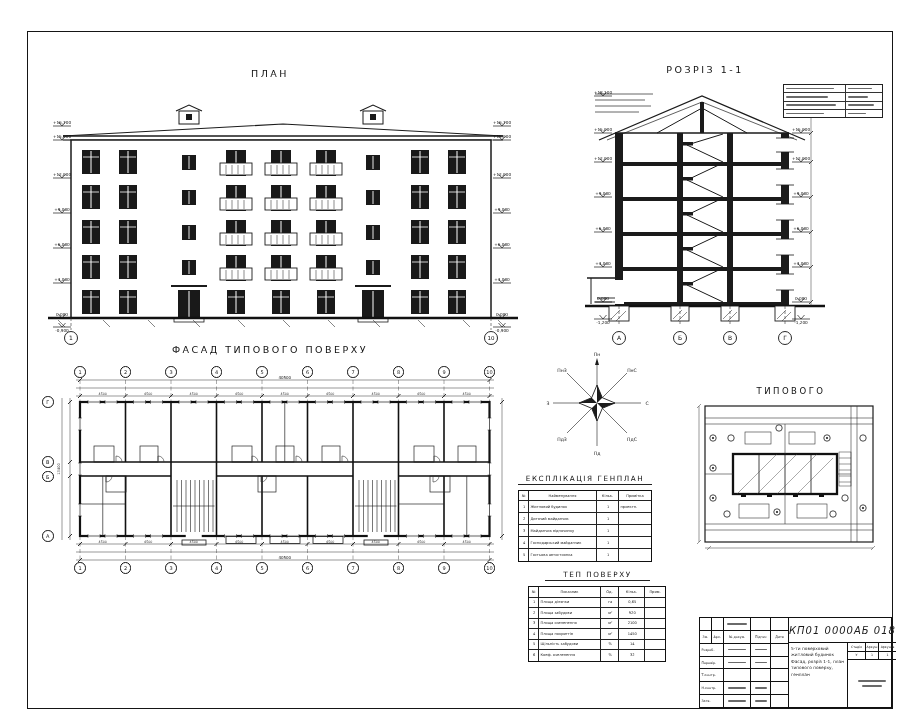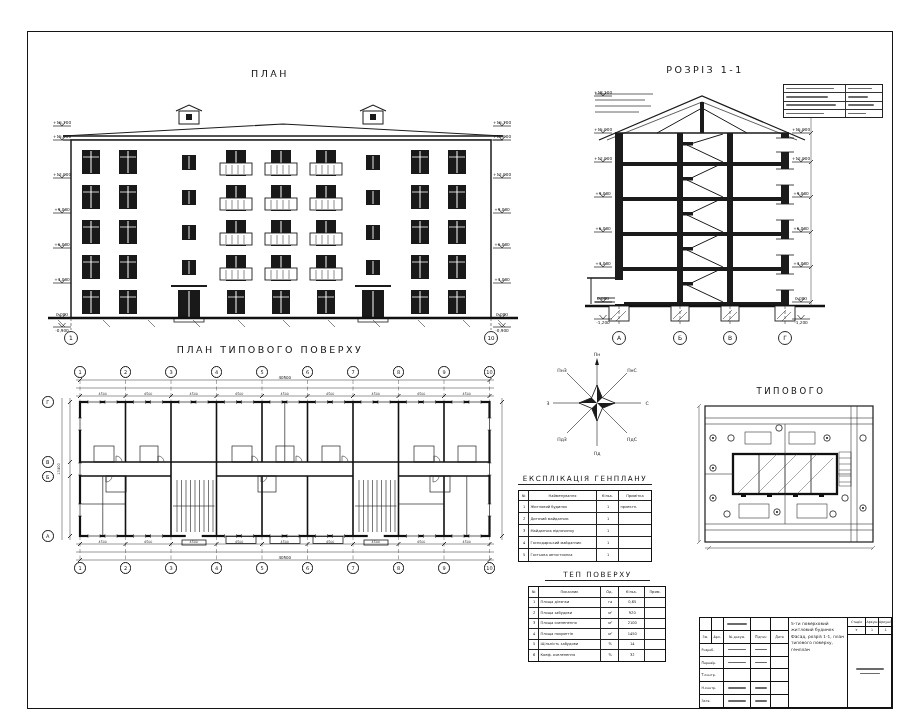--- a/index.html
+++ b/index.html
@@ -57,21 +57,21 @@
   .st-org{flex:1;display:flex;flex-direction:column;align-items:center;justify-content:center}
 </style>
 </head>
 <body>
 
 <div class="sheet">
   <div class="frame"></div>
 
   <div class="vtitle" style="left:220px;top:68px;width:100px">ПЛАН</div>
   <div class="vtitle" style="left:650px;top:64px;width:110px">РОЗРІЗ 1-1</div>
-  <div class="vtitle" style="left:150px;top:344px;width:240px">ПЛАН ТИПОВОГО ПОВЕРХУ</div>
+  <div class="vtitle" style="left:150px;top:344px;width:240px">ФАСАД ТИПОВОГО ПОВЕРХУ</div>
   <div class="vtitle" style="left:695px;top:386px;width:192px;font-size:8.5px">ТИПОВОГО</div>
 
   <svg style="left:46px;top:86px" width="474" height="262" viewBox="0 0 474 262">
     <defs>
       <symbol id="win" overflow="visible">
         <rect x="-9" y="0" width="18" height="24" fill="#191919"></rect>
         <line x1="0" y1="1" x2="0" y2="23" stroke="#fff" stroke-width="1"></line>
         <line x1="-8" y1="7" x2="8" y2="7" stroke="#fff" stroke-width="0.8"></line>
       </symbol>
       <symbol id="winb" overflow="visible">
@@ -670,21 +670,21 @@
       <circle cx="20" cy="100" r="0.7" fill="#1b1b1b"></circle>
         <circle cx="84" cy="114" r="0.7" fill="#1b1b1b"></circle>
       <circle cx="134" cy="40" r="0.7" fill="#1b1b1b"></circle>
         <circle cx="170" cy="110" r="0.7" fill="#1b1b1b"></circle>
     </g>
     <g stroke="#333" stroke-width="0.5" fill="none">
       <path d="M6 8 V144 M4 10 l4 -4 M4 146 l4 -4 M12 150 H180 M14 152 l4 -4 M178 152 l4 -4"></path>
     </g>
   </svg>
 
-  <div class="ttitle" style="left:518px;top:474px;width:134px">ЕКСПЛІКАЦІЯ ГЕНПЛАНУ</div>
+  <div class="ttitle" style="left:518px;top:474px;width:134px">ЕКСПЛІКАЦІЯ ГЕНПЛАН</div>
   <div class="xtable" style="left:518px;top:490px;width:134px">
     <div class="xrow xhead">
       <span class="c" style="width:10px">№</span>
       <span class="c" style="width:68px">Найменування</span>
       <span class="c" style="width:22px">Кільк.</span>
       <span class="c" style="width:32px">Примітка</span>
     </div>
     <div>
 
         <div class="xrow">
@@ -844,20 +844,21 @@
         <div class="sc" style="width:28px">
             <div class="gk" style="width:18px"></div>
           </div>
         <div class="sc" style="width:20px">
             <div class="gk" style="width:12px"></div>
           </div>
         <div class="sc" style="width:17px"></div>
       </div>
     </div>
     <div class="st-right">
+      <div class="st-doc">КП01 0000АБ 018</div>
       <div class="st-low">
         <div class="st-desc">
           <div>5-ти поверховий житловий будинок</div>
           <div>Фасад, розріз 1-1, план типового поверху, генплан</div>
         </div>
         <div class="st-side">
           <div class="st-srow">
             <div class="ss" style="width:18px">Стадія</div>
             <div class="ss" style="width:13px">Аркуш</div>
             <div class="ss" style="flex:1">Аркушів</div>

